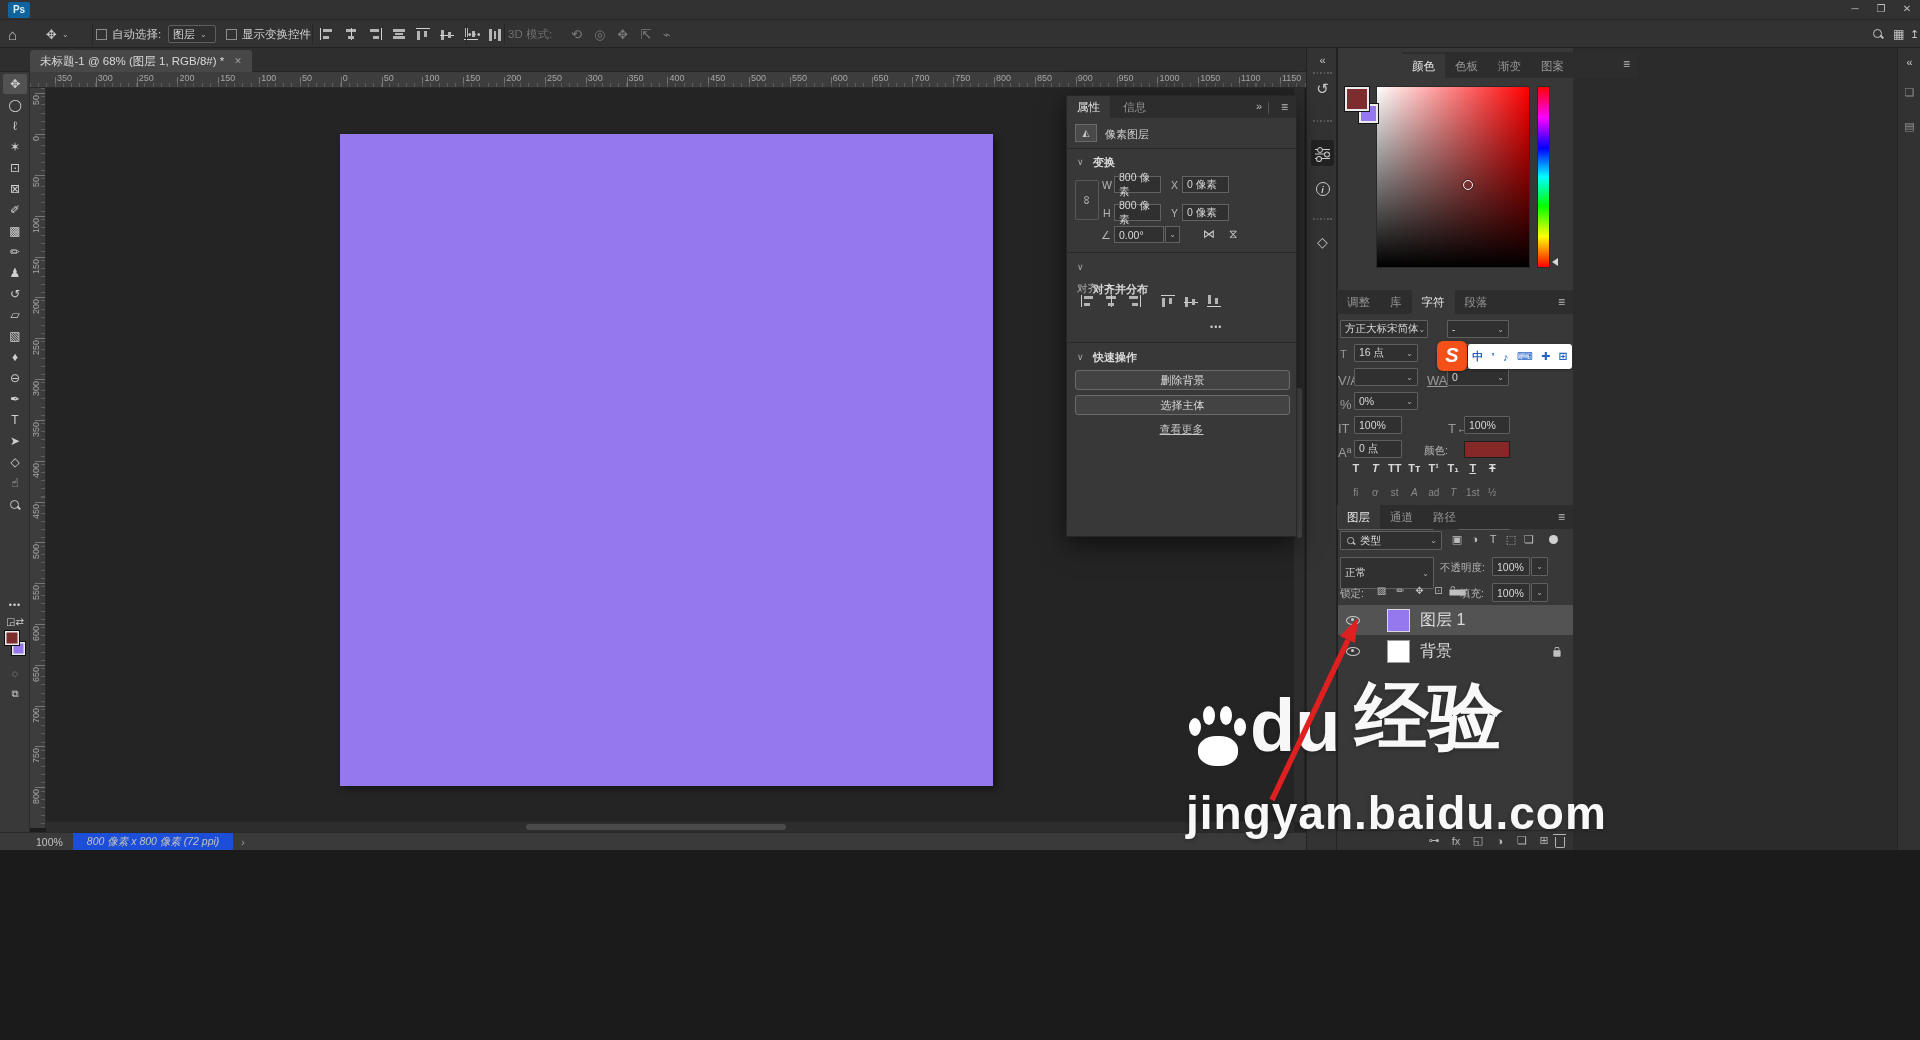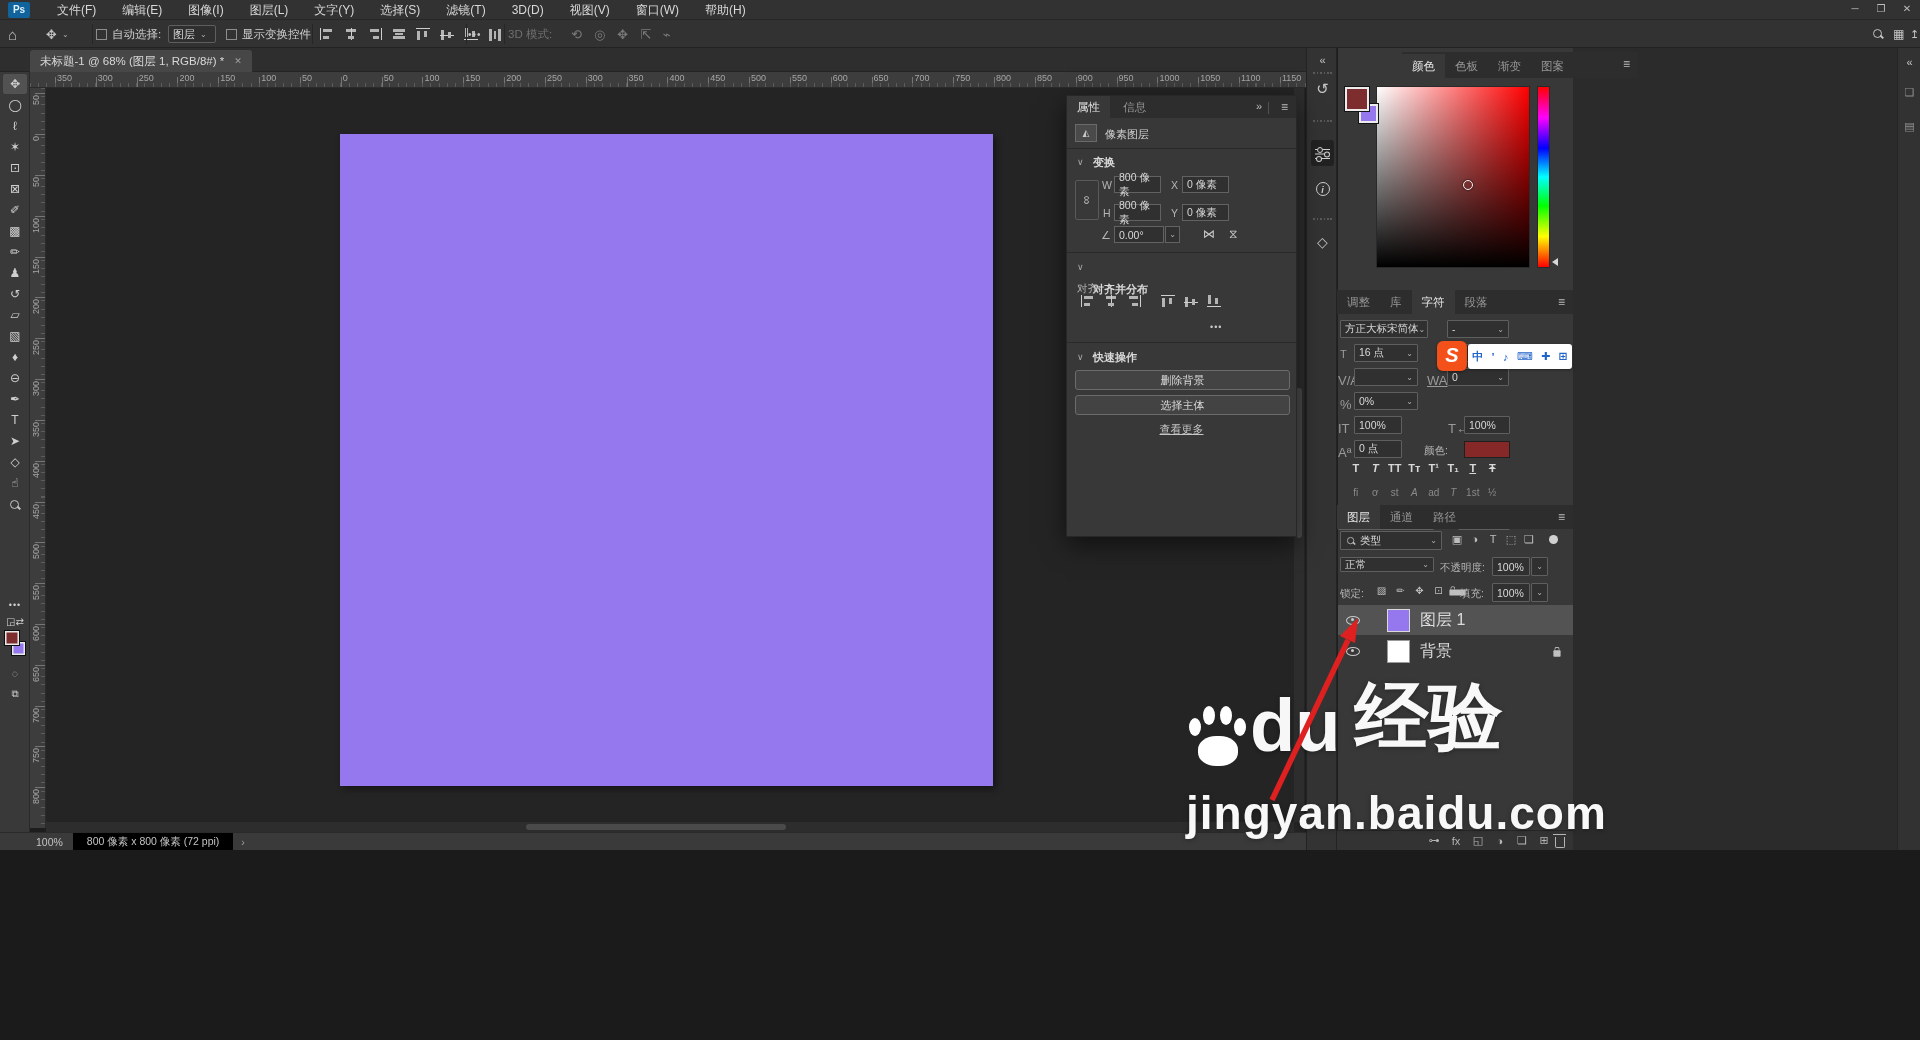--- a/index.html
+++ b/index.html
@@ -76,21 +76,21 @@
   #ruler-corner{left:30px;top:72px;width:16px;height:16px;background:#3d3d3d;border-right:1px solid #2b2b2b;border-bottom:1px solid #2b2b2b;}
   #canvas-bg{left:46px;top:88px;width:1259px;height:744px;background:#242424;}
   #square{left:340px;top:134px;width:653px;height:652px;box-shadow:3px 3px 7px rgba(0,0,0,.45);}
   #scroll-v{left:1294px;top:88px;width:10px;height:734px;background:#2d2d2d;}
   #scroll-v i{position:absolute;left:2px;top:300px;width:6px;height:150px;background:#4a4a4a;border-radius:3px;}
   #scroll-h{left:46px;top:822px;width:1248px;height:10px;background:#2d2d2d;}
   #scroll-h i{position:absolute;top:2px;left:480px;height:6px;width:260px;background:#4a4a4a;border-radius:3px;}
 
   
   #statusbar{left:0;top:832px;width:1306px;height:18px;background:#3a3a3a;border-top:1px solid #2a2a2a;display:flex;align-items:center;font-size:10.5px;color:#c3c3c3;}
-  #status-doc{background:#000000;height:100%;display:flex;align-items:center;padding:0 14px;margin-left:10px;}
+  #status-doc{background:#1d4ed8;height:100%;display:flex;align-items:center;padding:0 14px;margin-left:10px;font-style:italic;}
 
   
   #dockstrip{left:1306px;top:48px;width:31px;height:802px;background:#333;border-left:1px solid #232323;border-right:1px solid #232323;}
   .dock-ic{position:absolute;left:0;width:31px;text-align:center;color:#c6c6c6;}
   .dots{position:absolute;left:6px;width:19px;height:2px;background:repeating-linear-gradient(to right,#5a5a5a 0 1.5px,transparent 1.5px 3.5px);}
   #dock-props{left:4px;width:23px;height:26px;background:#222;border-radius:3px;display:flex;align-items:center;justify-content:center;}
   .ic-info{width:14px;height:14px;border:1.2px solid #cfcfcf;border-radius:50%;display:inline-block;font-size:9px;font-weight:bold;line-height:14px;color:#cfcfcf;font-style:italic;}
 
   
   #rt-bg{left:1337px;top:48px;width:236px;height:802px;background:#383838;border-left:1px solid #1f1f1f;}
@@ -173,33 +173,20 @@
   #arrow-svg{position:absolute;left:1250px;top:608px;z-index:80;}
   #bottom-dark{left:0;top:850px;width:1920px;height:190px;background:#1b1b1b;}
 </style>
 </head>
 <body>
 
 <div id="app">
 
   <div id="menubar" class="abs">
     <div id="ps-logo">Ps</div>
-    <div id="menu-items">
-        <div class="menu-item">文件(F)</div>
-        <div class="menu-item">编辑(E)</div>
-        <div class="menu-item">图像(I)</div>
-        <div class="menu-item">图层(L)</div>
-        <div class="menu-item">文字(Y)</div>
-        <div class="menu-item">选择(S)</div>
-        <div class="menu-item">滤镜(T)</div>
-        <div class="menu-item">3D(D)</div>
-        <div class="menu-item">视图(V)</div>
-        <div class="menu-item">窗口(W)</div>
-        <div class="menu-item">帮助(H)</div>
-      </div>
     <div id="win-controls">
       <span>─</span>
       <span>❐</span>
       <span>✕</span>
     </div>
   </div>
 
   <div id="optionsbar" class="abs">
     <div class="ob" style="left:8px;">
         <span class="ic" style="font-size:15px;">⌂</span>
@@ -561,21 +548,21 @@
       <span class="chev">⌄</span>
   </div>
   <div id="layers-filter-icons">
       <span>▣</span>
       <span>◑</span>
       <span>T</span>
       <span>⬚</span>
       <span>❏</span>
     </div>
   <span class="abs" style="left:1549px;top:535px;width:9px;height:9px;border-radius:50%;background:#d0d0d0;"></span>
-  <div class="fld" style="left:1340px;top:557px;width:94px;height:15px;">
+  <div class="fld" style="left:1340px;top:557px;width:94px;height:32px;">
       <span>正常</span>
       <span class="chev">⌄</span>
     </div>
   <span class="lbl" style="left:1440px;top:561px;">不透明度:</span>
   <div class="fld" style="left:1492px;top:557px;width:38px;height:19px;">
       <span>100%</span>
     </div>
   <div class="fld" style="left:1531px;top:557px;width:17px;height:19px;justify-content:center;">
       <span class="chev" style="margin:0;">⌄</span>
     </div>

